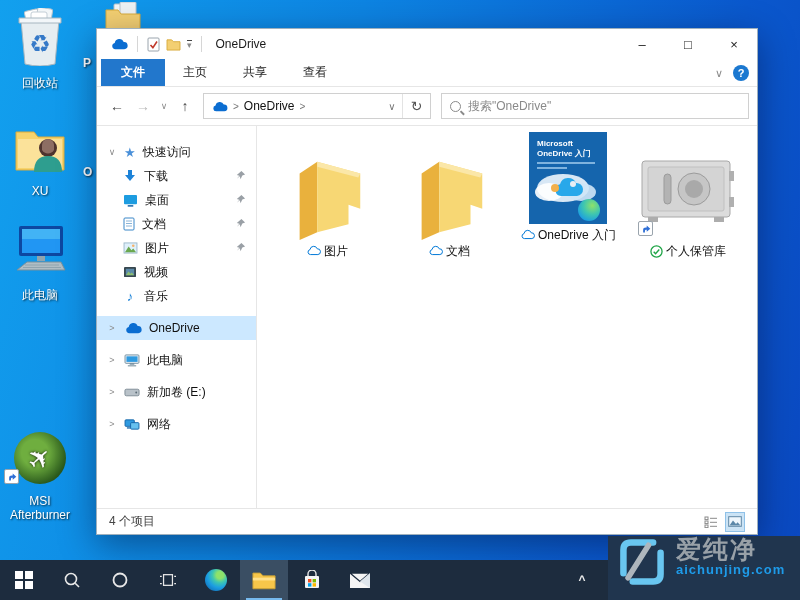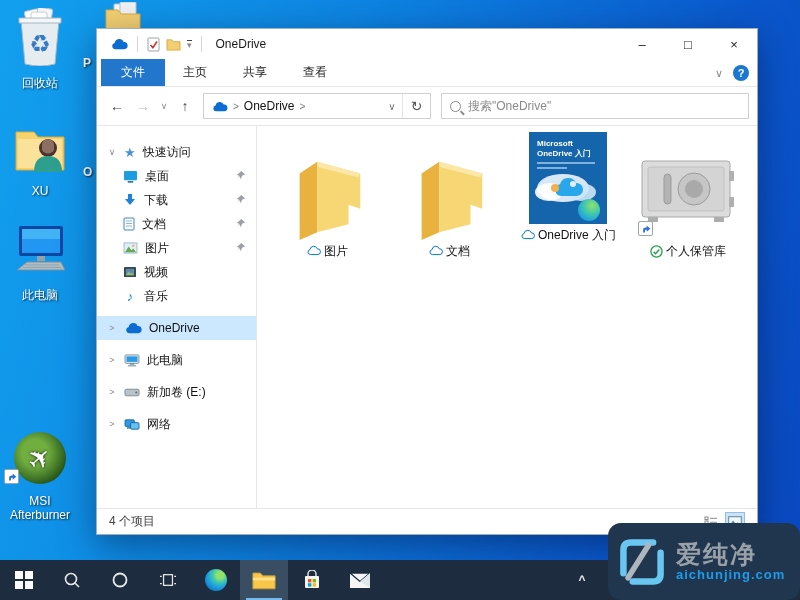--- a/index.html
+++ b/index.html
@@ -26,21 +26,21 @@
   .qat-sep { width:1px; height:16px; background:#d6d6d6; margin:0 6px; }
   .qat-item { display:flex; align-items:center; margin:0 3px; }
   .win-title { font-size:12px; color:#1a1a1a; margin-left:8px; }
   .caption-btns { margin-left:auto; display:flex; height:30px; }
   .cap-btn { width:46px; height:30px; display:flex; align-items:center; justify-content:center;
     font-size:13px; color:#222; }
 
   .tabsrow { height:28px; display:flex; align-items:stretch; border-bottom:1px solid #e6e6e6;
     position:relative; }
   .tab { font-size:12px; padding:0 18px; display:flex; align-items:center; color:#222; }
-  .tab-file { background:#2277cc; color:#fff; margin-left:4px; padding:0 20px; }
+  .tab-file { background:#2277cc; color:#fff; margin-left:4px; padding:0 20px;font-weight:bold; }
   .ribbon-right { position:absolute; right:8px; top:0; height:28px; display:flex;
     align-items:center; gap:10px; }
   .chev { color:#8a8a8a; font-size:11px; }
   .help-circle { width:16px; height:16px; border-radius:50%; background:#1b78d0; color:#fff;
     font-size:11px; font-weight:bold; display:flex; align-items:center; justify-content:center; }
 
   .addrrow { height:38px; display:flex; align-items:center; padding:0 8px; gap:2px; }
   .navbtn { width:24px; height:24px; display:flex; align-items:center; justify-content:center;
     font-size:14px; color:#444; }
   .navbtn.dis { color:#b9b9b9; }
@@ -92,22 +92,22 @@
   .taskbar { position:absolute; left:0; bottom:0; width:800px; height:40px; background:#1d2c3e;
     display:flex; align-items:stretch; z-index:5; }
   .tslot { width:48px; display:flex; align-items:center; justify-content:center; position:relative; }
   .tslot.active { background:#3a4e63; }
   .tslot.active:after { content:""; position:absolute; left:6px; right:6px; bottom:0; height:2px;
     background:#76b9ed; }
   .tray-chev { position:absolute; left:570px; top:0; width:24px; height:40px; display:flex;
     align-items:center; justify-content:center; color:#eee; font-size:12px; font-weight:bold; }
 
   
-  .watermark { position:absolute; right:0; bottom:0; width:192px; height:77px; background:#20354e;
-    z-index:9; display:flex; align-items:center; padding:0 8px; gap:8px;border-radius:13px; }
+  .watermark { position:absolute; right:0; bottom:0; width:192px; height:64px; background:#20354e;
+    z-index:9; display:flex; align-items:flex-start; padding:0 8px; gap:8px; }
   .wm-text .brand { font-size:25px; font-weight:bold; color:#99a1a8; letter-spacing:2px; line-height:26px; }
   .wm-text .domain { font-size:13px; font-weight:bold; color:#1e9be9; letter-spacing:1px; }
 
   .win-logo { display:grid; grid-template-columns:8px 8px; grid-template-rows:8px 8px; gap:2px; }
   .win-logo div { background:#fff; }
 </style>
 </head>
 <body>
 
 <div class="screen">
@@ -247,34 +247,34 @@
 
     <div class="body-area">
 
       <div class="navpane">
         <div class="navrow">
           <span class="twisty">∨</span>
           <span style="color:#4a90d9;font-size:13px;">★</span>
           <span class="lbl">快速访问</span>
         </div>
         <div class="navrow indent">
+          <svg width="14" height="14" viewBox="0 0 14 14">
+              <polygon points="5,1 9,1 9,6 12,6 7,12 2,6 5,6" fill="#1d83d8"></polygon>
+            </svg>
+          <span class="lbl">下载</span>
+          <svg class="pin" width="11" height="11" viewBox="0 0 12 12">
+              <path d="M7 1 L11 5 L8 6 L6 10 L5.2 6.8 L2 9.5 L4.8 6.2 L2 5.5 Z" fill="#9aa0a6"></path>
+            </svg>
+        </div>
+        <div class="navrow indent">
           <svg width="15" height="13" viewBox="0 0 16 14">
               <rect x="1" y="1" width="14" height="10" rx="1" fill="#1d9ce0"></rect>
               <rect x="5" y="12" width="6" height="1.6" fill="#1565a8"></rect>
             </svg>
           <span class="lbl">桌面</span>
-          <svg class="pin" width="11" height="11" viewBox="0 0 12 12">
-              <path d="M7 1 L11 5 L8 6 L6 10 L5.2 6.8 L2 9.5 L4.8 6.2 L2 5.5 Z" fill="#9aa0a6"></path>
-            </svg>
-        </div>
-        <div class="navrow indent">
-          <svg width="14" height="14" viewBox="0 0 14 14">
-              <polygon points="5,1 9,1 9,6 12,6 7,12 2,6 5,6" fill="#1d83d8"></polygon>
-            </svg>
-          <span class="lbl">下载</span>
           <svg class="pin" width="11" height="11" viewBox="0 0 12 12">
               <path d="M7 1 L11 5 L8 6 L6 10 L5.2 6.8 L2 9.5 L4.8 6.2 L2 5.5 Z" fill="#9aa0a6"></path>
             </svg>
         </div>
         <div class="navrow indent">
           <svg width="12" height="14" viewBox="0 0 12 14">
               <rect x="1" y="1" width="10" height="12" rx="1" fill="#fff" stroke="#3b87c8"></rect>
               <line x1="3" y1="4" x2="9" y2="4" stroke="#8ab4d8"></line>
               <line x1="3" y1="6.5" x2="9" y2="6.5" stroke="#8ab4d8"></line>
               <line x1="3" y1="9" x2="9" y2="9" stroke="#8ab4d8"></line>

